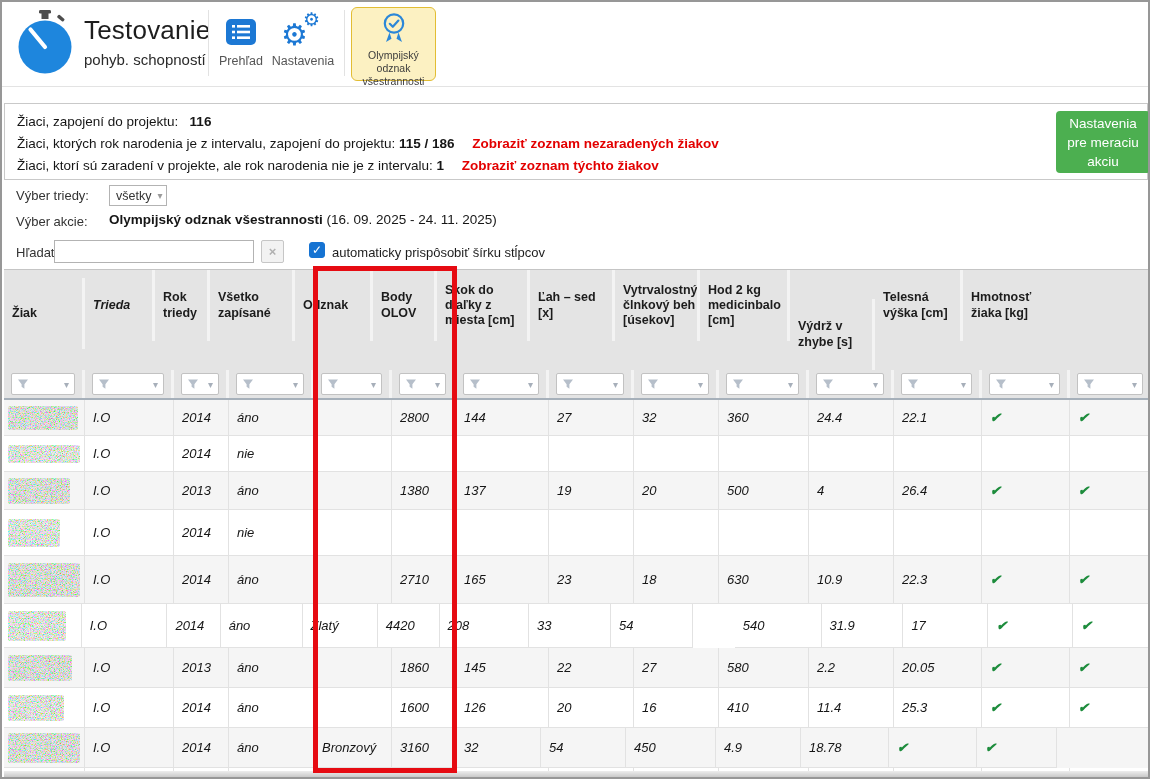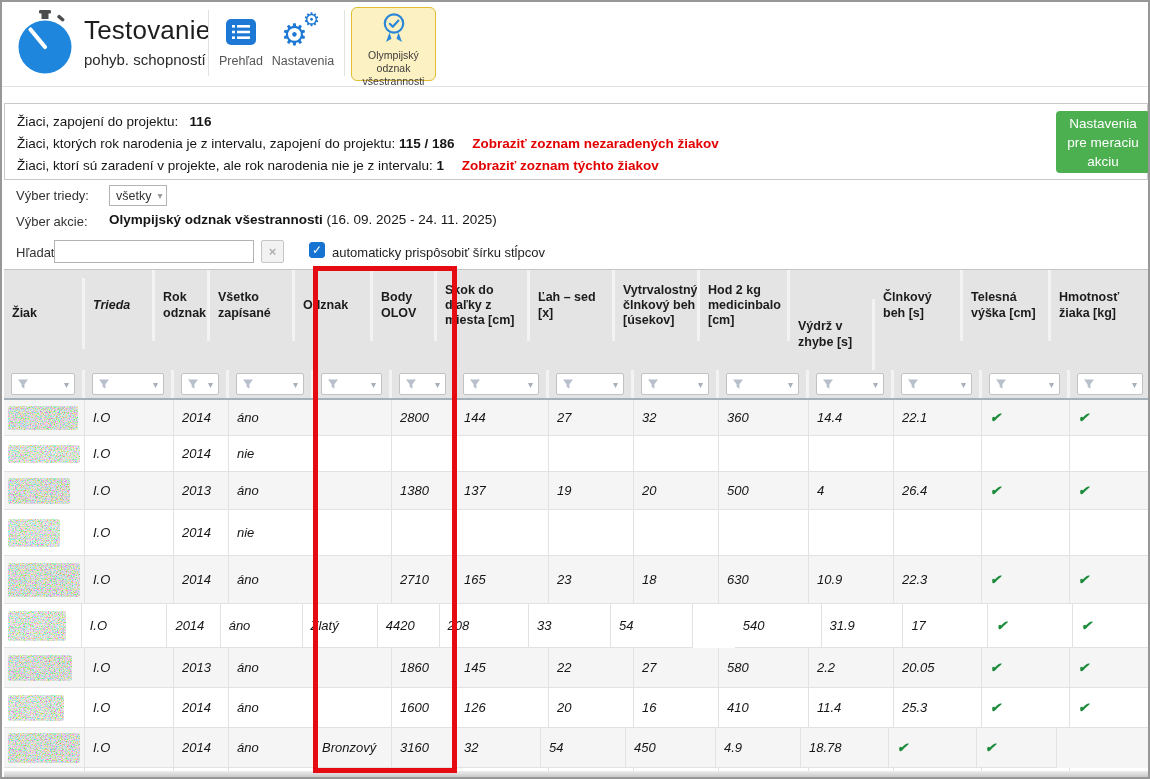--- a/index.html
+++ b/index.html
@@ -161,30 +161,29 @@
   <div class="ctl-label" style="left:14px;top:243px">Hľadať:</div>
   <input class="search-in" type="text" value="" style="">
   <div class="clear-btn">×</div>
   <div class="cb on" id="autofit-cb">✓</div>
   <div class="ctl-label" style="left:330px;top:243px;color:#1d1d1d">automaticky prispôsobiť šírku stĺpcov</div>
 
   <div class="grid">
     <div class="ghead" id="ghead">
         <div class="gh" style="width: 81px; margin-top: 8px;">Žiak</div>
         <div class="gh" style="width: 70px; font-style: italic;">Trieda</div>
-        <div class="gh" style="width: 55px;">Rok odznak</div>
+        <div class="gh" style="width: 55px;">Rok triedy</div>
         <div class="gh" style="width: 85px;">Všetko zapísané</div>
         <div class="gh" style="width: 78px;">Odznak</div>
         <div class="gh" style="width: 64px;">Body OLOV</div>
         <div class="gh" style="width: 93px;">Skok do diaľky z miesta [cm]</div>
         <div class="gh" style="width: 85px;">Ľah – sed [x]</div>
         <div class="gh" style="width: 85px;">Vytrvalostný člnkový beh [úsekov]</div>
         <div class="gh" style="width: 90px;">Hod 2 kg medicinbalo [cm]</div>
         <div class="gh" style="width: 85px; margin-top: 29px;">Výdrž v zhybe [s]</div>
-        <div class="gh" style="width: 88px;">Člnkový beh [s]</div>
         <div class="gh" style="width: 88px;">Telesná výška [cm]</div>
         <div class="gh" style="width: 80px;">Hmotnosť žiaka [kg]</div>
       </div>
     <div class="gfilters" id="gfilters">
         <div class="gf" style="width: 81px;">
           <div class="fwidget">
             <svg width="12" height="12" viewBox="0 0 12 12">
               <path d="M1 1.5h10L7.4 6.2v4.6L4.6 8.8V6.2Z" fill="#b6bfca"></path>
             </svg>
             <span class="farrow">▾</span>
@@ -304,21 +303,21 @@
           </div>
           <div class="gc" style="width: 89px;">I.O</div>
           <div class="gc" style="width: 55px;">2014</div>
           <div class="gc" style="width: 85px;">áno</div>
           <div class="gc" style="width: 78px;"></div>
           <div class="gc" style="width: 64px;">2800</div>
           <div class="gc" style="width: 93px;">144</div>
           <div class="gc" style="width: 85px;">27</div>
           <div class="gc" style="width: 85px;">32</div>
           <div class="gc" style="width: 90px;">360</div>
-          <div class="gc" style="width: 85px;">14.4</div>
+          <div class="gc" style="width: 85px;">24.4</div>
           <div class="gc" style="width: 88px;">22.1</div>
           <div class="gc" style="width: 88px;">
             <span class="chk">✔</span>
           </div>
           <div class="gc" style="width: 80px;">
             <span class="chk">✔</span>
           </div>
         </div>
         <div class="gr" style="height: 36px;">
           <div class="gc name" style="width: 81px;">

